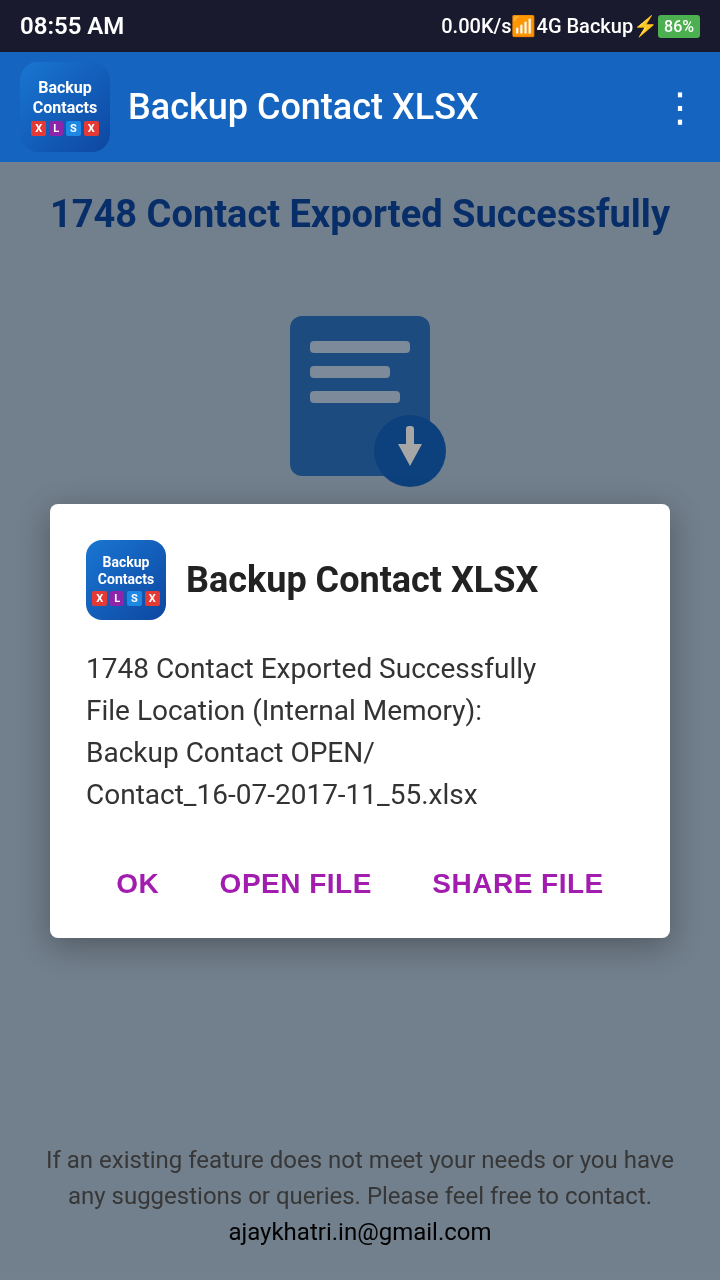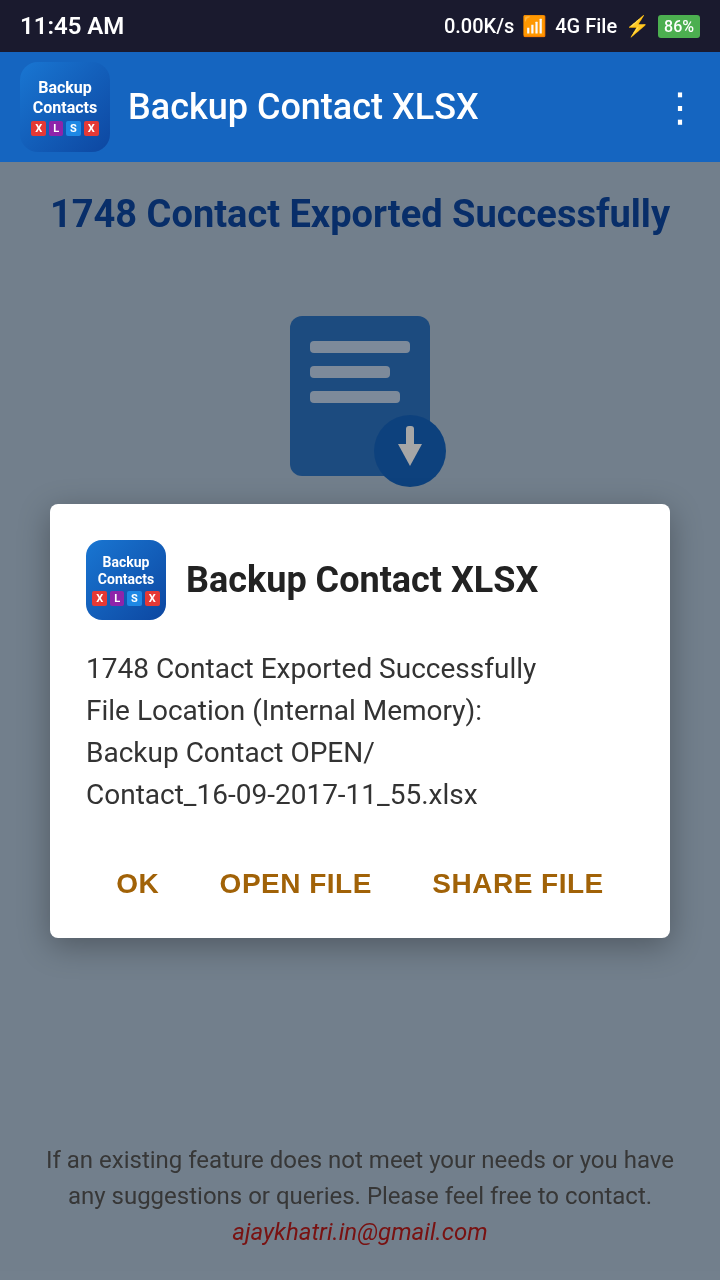--- a/index.html
+++ b/index.html
@@ -29,21 +29,20 @@
     }
 
     .status-left {
       font-size: 24px;
       font-weight: 600;
     }
 
     .status-right {
       display: flex;
       align-items: center;
-      gap: 8px;
       font-size: 20px;
       margin-left: 17px;
     }
 
     .battery-bar {
       display: inline-flex;
       align-items: center;
       background: #4caf50;
       border-radius: 3px;
       padding: 2px 6px;
@@ -156,23 +155,22 @@
       left: 0;
       right: 0;
       padding: 0 30px;
       text-align: center;
       color: #555;
       font-size: 24px;
       line-height: 1.5;
     }
 
     .bottom-text a {
-      color: #b91c1c;
+      color: #000000;
       text-decoration: none;
-      font-style: italic;
     }
 
     
     .overlay {
       position: absolute;
       top: 0;
       left: 0;
       right: 0;
       bottom: 0;
       background: rgba(0,0,0,0.35);
@@ -236,40 +234,40 @@
       margin-bottom: 32px;
     }
 
     .dialog-buttons {
       display: flex;
       justify-content: space-around;
       padding-top: 10px;
     }
 
     .dialog-btn {
-      color: #a16207;
+      color: #a21caf;
       font-size: 28px;
       font-weight: 600;
       background: none;
       border: none;
       cursor: pointer;
       padding: 10px 16px;
       letter-spacing: 0.5px;
       text-transform: uppercase;
     }
   </style>
 </head>
 <body>
 
 <div class="status-bar">
-  <span class="status-left">11:45 AM</span>
+  <span class="status-left">08:55 AM</span>
   <div class="status-right">
     <span>0.00K/s</span>
     <span>📶</span>
-    <span>4G File</span>
+    <span>4G Backup</span>
     <span>⚡</span>
     <span class="battery-bar">86%</span>
   </div>
 </div>
 
 <div class="app-bar">
   <div class="app-icon">
     <span class="app-icon-text">Backup<br>Contacts</span>
     <div class="app-icon-badges">
       <span class="badge-x">X</span>
@@ -318,21 +316,21 @@
             <span class="badge-x2">X</span>
           </div>
         </div>
         <span class="dialog-title">Backup Contact XLSX</span>
       </div>
 
       <div class="dialog-body">
         <span>1748 Contact Exported Successfully</span><br>
         <span>File Location (Internal Memory):</span><br>
         <span>Backup Contact OPEN/</span><br>
-        <span>Contact_16-09-2017-11_55.xlsx</span>
+        <span>Contact_16-07-2017-11_55.xlsx</span>
       </div>
 
       <div class="dialog-buttons">
         <button class="dialog-btn">OK</button>
         <button class="dialog-btn">OPEN FILE</button>
         <button class="dialog-btn">SHARE FILE</button>
       </div>
     </div>
   </div>
 </div>

